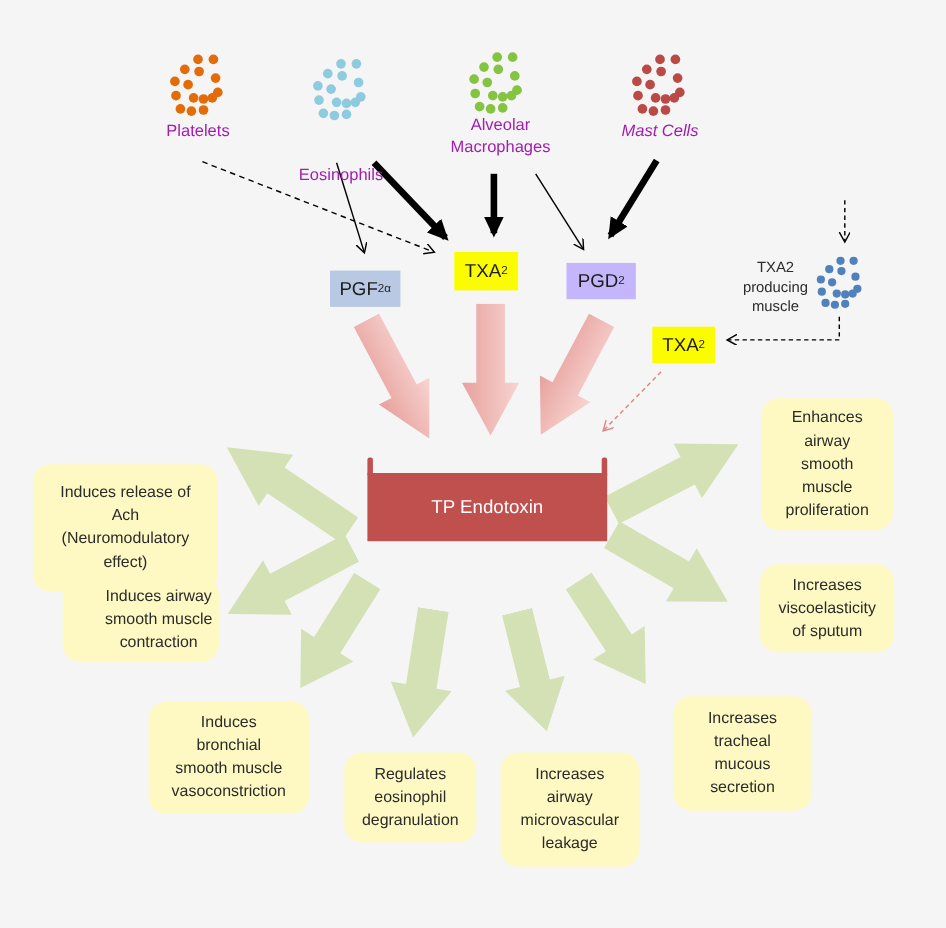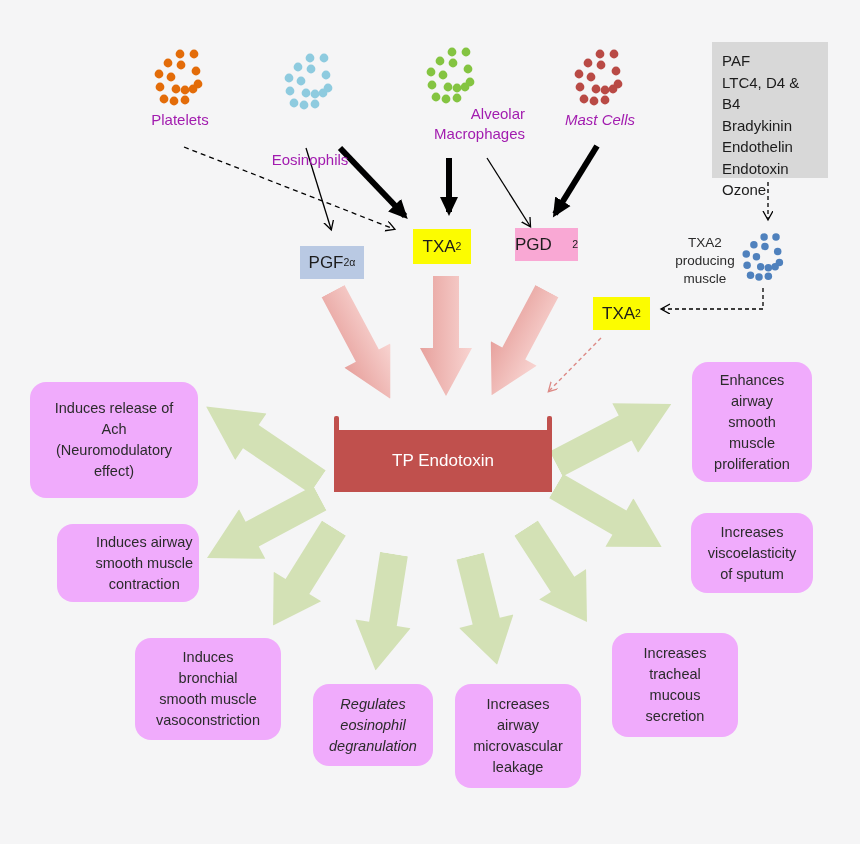--- a/index.html
+++ b/index.html
@@ -31,21 +31,21 @@
     text-align:left;
   }
   .mediator{
     position:absolute;z-index:3;
     display:flex;align-items:center;justify-content:center;
     font-size:17px;color:#1c1c1c;
   }
   .mediator .sub{font-size:0.62em;vertical-align:-0.3em;line-height:1;}
   .med-pgf2a{left:300px;top:246px;width:64px;height:33px;background:#b9c9e3;}
   .med-txa2-main{left:413px;top:229px;width:58px;height:35px;background:#fcfc00;}
-  .med-pgd2{left:515px;top:228px;width:63px;height:33px;background:#f9a8d4;justify-content:space-between;}
+  .med-pgd2{left:515px;top:239px;width:63px;height:33px;background:#c4b5fd;}
   .med-txa2-secondary{left:593px;top:297px;width:57px;height:33px;background:#fcfc00;}
   .txa2-cells-label{
     position:absolute;z-index:3;
     left:662px;top:234px;width:86px;
     font-size:13.5px;line-height:18px;
     text-align:center;color:#2b2b2b;
     white-space:pre-line;
   }
   .receptor{
     position:absolute;z-index:3;
@@ -56,32 +56,32 @@
   }
   .prong{
     position:absolute;z-index:3;
     width:5px;height:16px;top:416px;
     background:#c0504d;border-radius:2px 2px 0 0;
   }
   .prong-left{left:334px;}
   .prong-right{left:547px;}
   .effect{
     position:absolute;z-index:3;
-    background:#f0abfc;
+    background:#fef9c3;
     border-radius:16px;
     display:flex;align-items:center;justify-content:center;
     text-align:center;
     font-size:14.5px;line-height:21px;color:#2b2b2b;
     white-space:pre-line;
     padding:6px;box-sizing:border-box;
   }
-  .fx-ach{left:30px;top:382px;width:168px;height:116px;}
+  .fx-ach{left:30px;top:422px;width:168px;height:116px;}
   .fx-contraction{left:57px;top:524px;width:142px;height:78px;justify-content:flex-end;}
   .fx-bronchial{left:135px;top:638px;width:146px;height:102px;}
-  .fx-degranulation{left:313px;top:684px;width:120px;height:82px;font-style:italic;}
+  .fx-degranulation{left:313px;top:684px;width:120px;height:82px;}
   .fx-leakage{left:455px;top:684px;width:126px;height:104px;}
   .fx-tracheal{left:612px;top:633px;width:126px;height:104px;}
   .fx-sputum{left:691px;top:513px;width:122px;height:80px;}
   .fx-proliferation{left:692px;top:362px;width:120px;height:120px;}
   
   .barrow{
     position:absolute;z-index:2;
     transform-origin:0 50%;
     clip-path:polygon(0 25%,60% 25%,60% 0,100% 50%,60% 100%,60% 75%,0 75%);
   }
@@ -150,30 +150,24 @@
   <div class="barrow green" style="left:320px;top:498px;width:128px;height:56px;margin-top:-28px;transform:rotate(152deg);"></div>
   <div class="barrow green" style="left:334px;top:528px;width:115px;height:56px;margin-top:-28px;transform:rotate(122deg);"></div>
   <div class="barrow green" style="left:394px;top:554px;width:118px;height:56px;margin-top:-28px;transform:rotate(99deg);"></div>
   <div class="barrow green" style="left:470px;top:556px;width:112px;height:56px;margin-top:-28px;transform:rotate(76deg);"></div>
   <div class="barrow green" style="left:526px;top:528px;width:112px;height:56px;margin-top:-28px;transform:rotate(57deg);"></div>
   <div class="barrow green" style="left:556px;top:486px;width:122px;height:56px;margin-top:-28px;transform:rotate(30deg);"></div>
   <div class="barrow green" style="left:556px;top:464px;width:130px;height:56px;margin-top:-28px;transform:rotate(-27.5deg);"></div>
 
   <div class="label" style="left:120px;top:110px;width:120px;">Platelets</div>
   <div class="label" style="left:250px;top:110px;width:120px;margin-top:40px;">Eosinophils</div>
-  <div class="label" style="left:385px;top:104px;width:140px;white-space:pre-line;text-align:right;">Alveolar
+  <div class="label" style="left:385px;top:104px;width:140px;white-space:pre-line;">Alveolar
 Macrophages</div>
   <div class="label" style="left:540px;top:110px;width:120px;font-style:italic;">Mast Cells</div>
 
-  <div class="stimuli-box">PAF
-LTC4, D4 &amp; B4
-Bradykinin
-Endothelin
-Endotoxin
-Ozone</div>
 
   <div class="mediator med-pgf2a">
     <span>PGF</span>
       <span class="sub">2α</span>
   </div>
   <div class="mediator med-txa2-main">
     <span>TXA</span>
       <span class="sub">2</span>
   </div>
   <div class="mediator med-pgd2">

